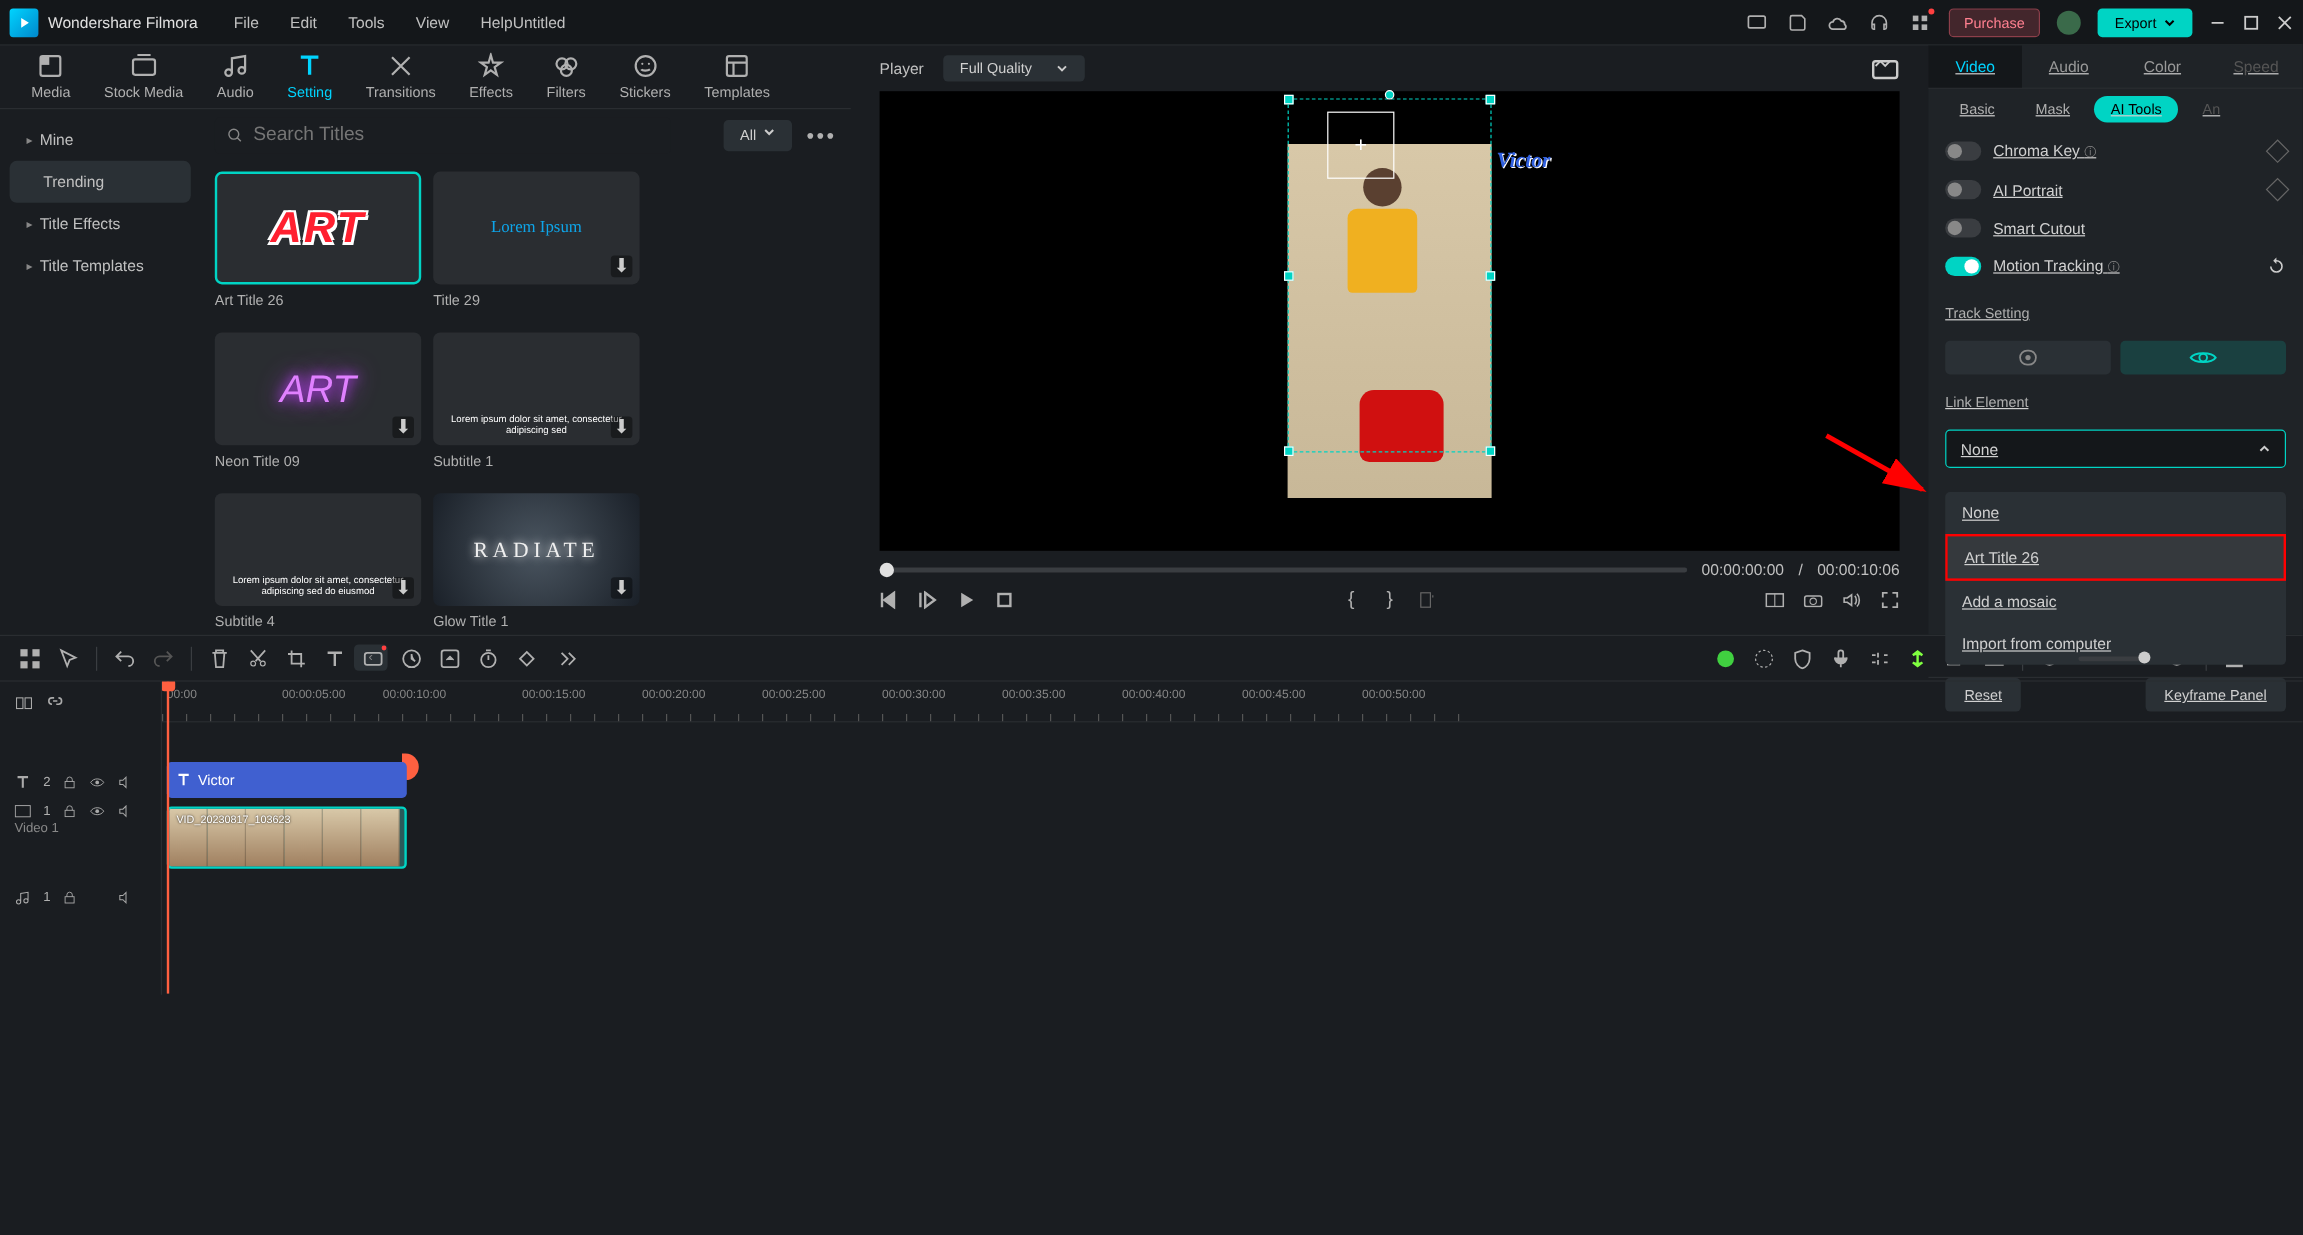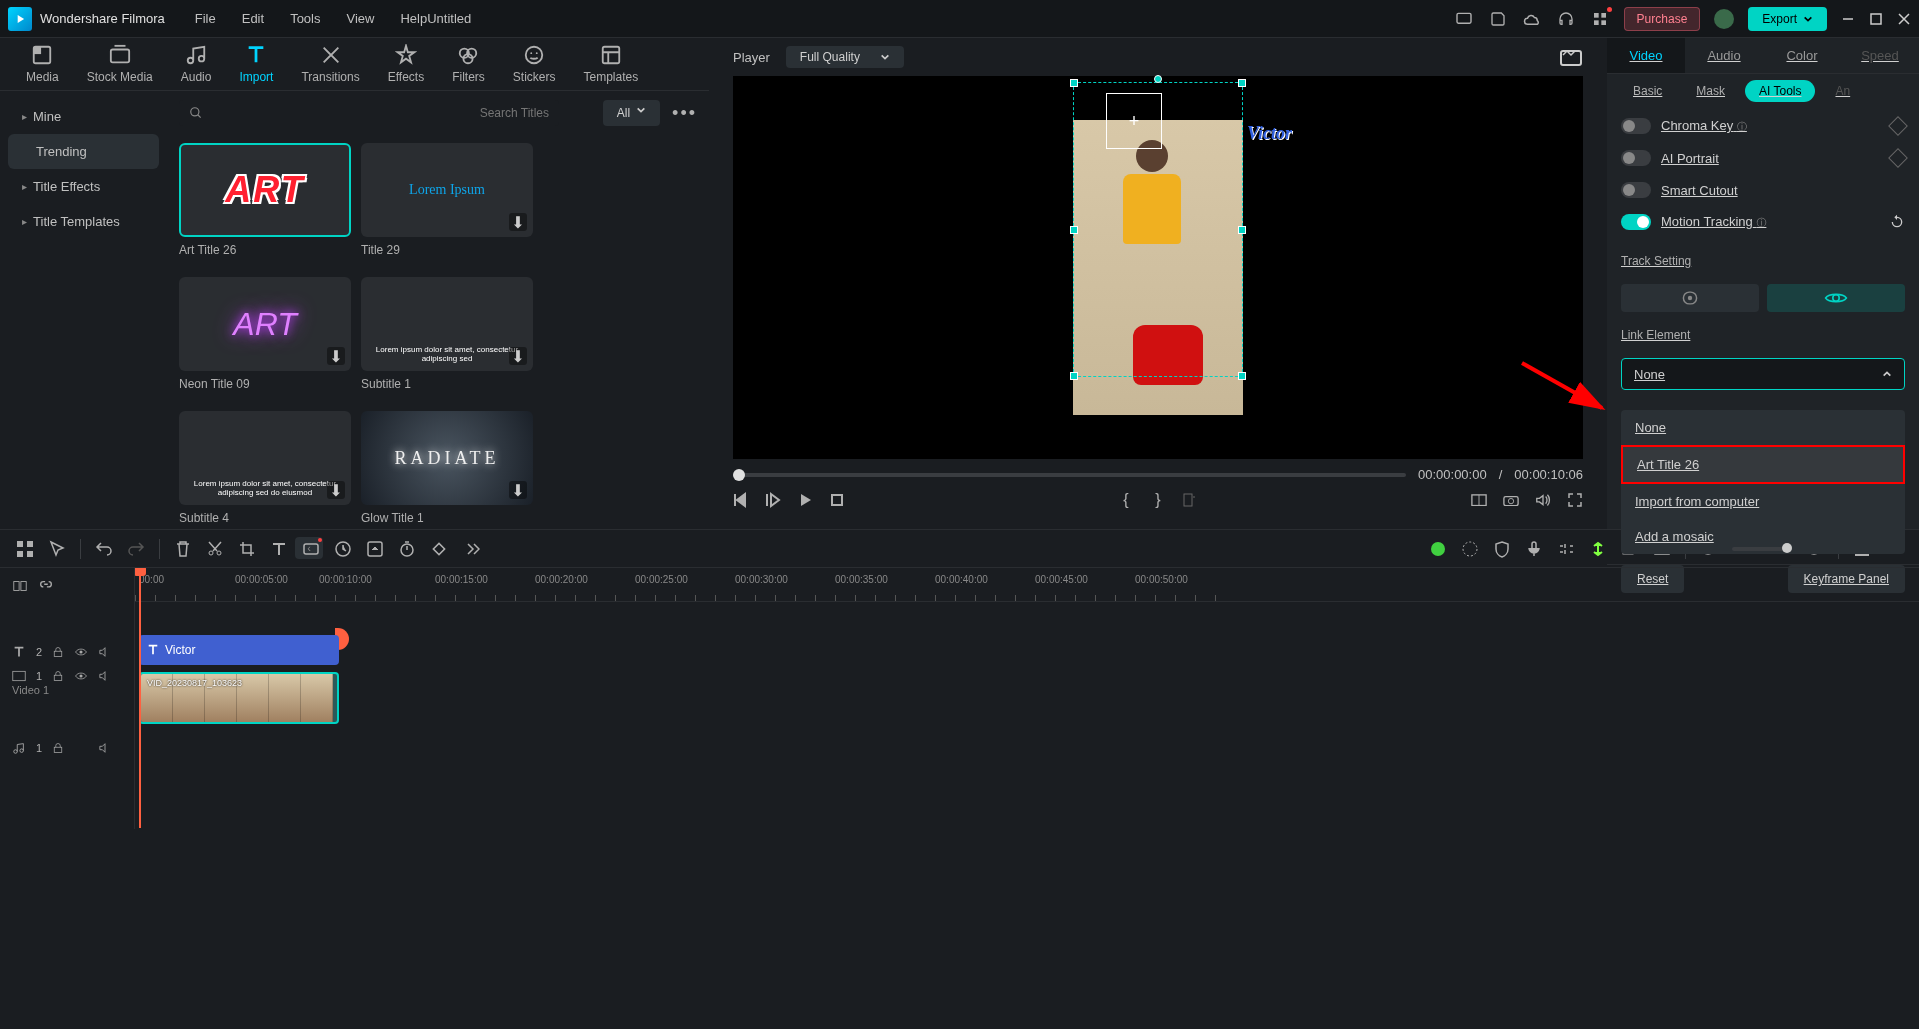--- a/index.html
+++ b/index.html
@@ -23,21 +23,21 @@
 .toolbar-tabs .tab.active { color: #00d4ff; }
 .toolbar-tabs .tab svg, .toolbar-tabs .tab .tabicon { width: 22px; height: 22px; }
 .panel-body { flex: 1; display: flex; }
 .sidebar { width: 167px; padding: 8px; }
 .sidebar-item { padding: 10px 14px; font-size: 13px; color: #c0c0c0; border-radius: 6px; cursor: pointer; display: flex; align-items: center; gap: 6px; }
 .sidebar-item.active { background: #2a3035; }
 .sidebar-item .chev { font-size: 10px; color: #888; }
 .content-area { flex: 1; display: flex; flex-direction: column; }
 .content-header { height: 44px; display: flex; align-items: center; gap: 12px; padding: 0 12px; }
 .search-box { flex: 1; background: #1a1d21; border-radius: 4px; display: flex; align-items: center; padding: 6px 10px; gap: 8px; max-width: 380px; }
-.search-box input { background: transparent; border: none; outline: none; color: #c0c0c0; font-size: 12px; flex: 1; text-align: right; }
+.search-box input { background: transparent; border: none; outline: none; color: #c0c0c0; font-size: 16px; flex: 1; }
 .dropdown-all { background: #2a3035; padding: 6px 14px; border-radius: 4px; font-size: 12px; display: flex; align-items: flex-start; gap: 6px; margin-left: auto; }
 .more-dots { color: #b0b0b0; font-size: 18px; letter-spacing: 2px; }
 .grid { display: grid; grid-template-columns: repeat(2, 172px); gap: 20px 10px; padding: 8px 12px; overflow-y: auto; }
 .grid-item { cursor: pointer; }
 .grid-item .thumb { width: 172px; height: 94px; background: #2a2d31; border-radius: 6px; display: flex; align-items: center; justify-content: center; position: relative; overflow: hidden; }
 .grid-item.selected .thumb { border: 2px solid #00d4c4; }
 .grid-item .thumb .art-red { font-family: Impact, sans-serif; font-size: 36px; color: #ff2030; font-weight: bold; font-style: italic; text-shadow: 2px 2px 0 #fff, -2px -2px 0 #fff, 2px -2px 0 #fff, -2px 2px 0 #fff; letter-spacing: 2px; }
 .grid-item .thumb .lorem { font-family: Liberation Serif, serif; color: #0ea5e9; font-size: 14px; }
 .grid-item .thumb .neon { font-family: Arial Black, sans-serif; font-size: 32px; color: #e080ff; text-shadow: 0 0 10px #c040ff, 0 0 20px #c040ff; font-style: italic; }
 .grid-item .thumb .subtitle { color: #fff; font-size: 8px; text-align: center; padding: 0 10px; position: absolute; bottom: 8px; }
@@ -212,21 +212,21 @@
       <div class="tab">
           <svg class="tabicon" viewBox="0 0 24 24">
             <path d="M9 18V5l12-2v13M9 18a3 3 0 11-6 0 3 3 0 016 0zm12-2a3 3 0 11-6 0 3 3 0 016 0z" fill="none" stroke="currentColor" stroke-width="2"></path>
           </svg>
           <span>Audio</span>
         </div>
       <div class="tab active">
           <svg class="tabicon" viewBox="0 0 24 24">
             <path d="M4 4h16M12 4v16" stroke="currentColor" stroke-width="3"></path>
           </svg>
-          <span>Import</span>
+          <span>Setting</span>
         </div>
       <div class="tab">
           <svg class="tabicon" viewBox="0 0 24 24">
             <path d="M4 4l8 8-8 8M20 4l-8 8 8 8" fill="none" stroke="currentColor" stroke-width="2"></path>
           </svg>
           <span>Transitions</span>
         </div>
       <div class="tab">
           <svg class="tabicon" viewBox="0 0 24 24">
             <path d="M12 2l2 7h7l-5.5 4 2 7L12 16l-5.5 4 2-7L3 9h7z" fill="none" stroke="currentColor" stroke-width="2"></path>
@@ -503,22 +503,22 @@
       <div class="section-label">Link Element</div>
       <div class="link-select">
         <span>None</span>
         <svg width="10" height="8" viewBox="0 0 12 8">
             <path d="M2 6l4-4 4 4" fill="none" stroke="#ccc" stroke-width="2"></path>
           </svg>
       </div>
       <div class="dropdown-menu">
         <div class="item">None</div>
         <div class="item highlighted">Art Title 26</div>
+        <div class="item">Add a mosaic</div>
         <div class="item">Import from computer</div>
-        <div class="item">Add a mosaic</div>
       </div>
       <svg class="red-arrow" width="100" height="60">
           <defs>
             <marker id="ah" markerWidth="10" markerHeight="10" refX="8" refY="3" orient="auto">
               <path d="M0 0l9 3-9 3z" fill="#ff0000"></path>
             </marker>
           </defs>
           <path d="M5 5 L85 50" stroke="#ff0000" stroke-width="4" marker-end="url(#ah)"></path>
         </svg>
     </div>

